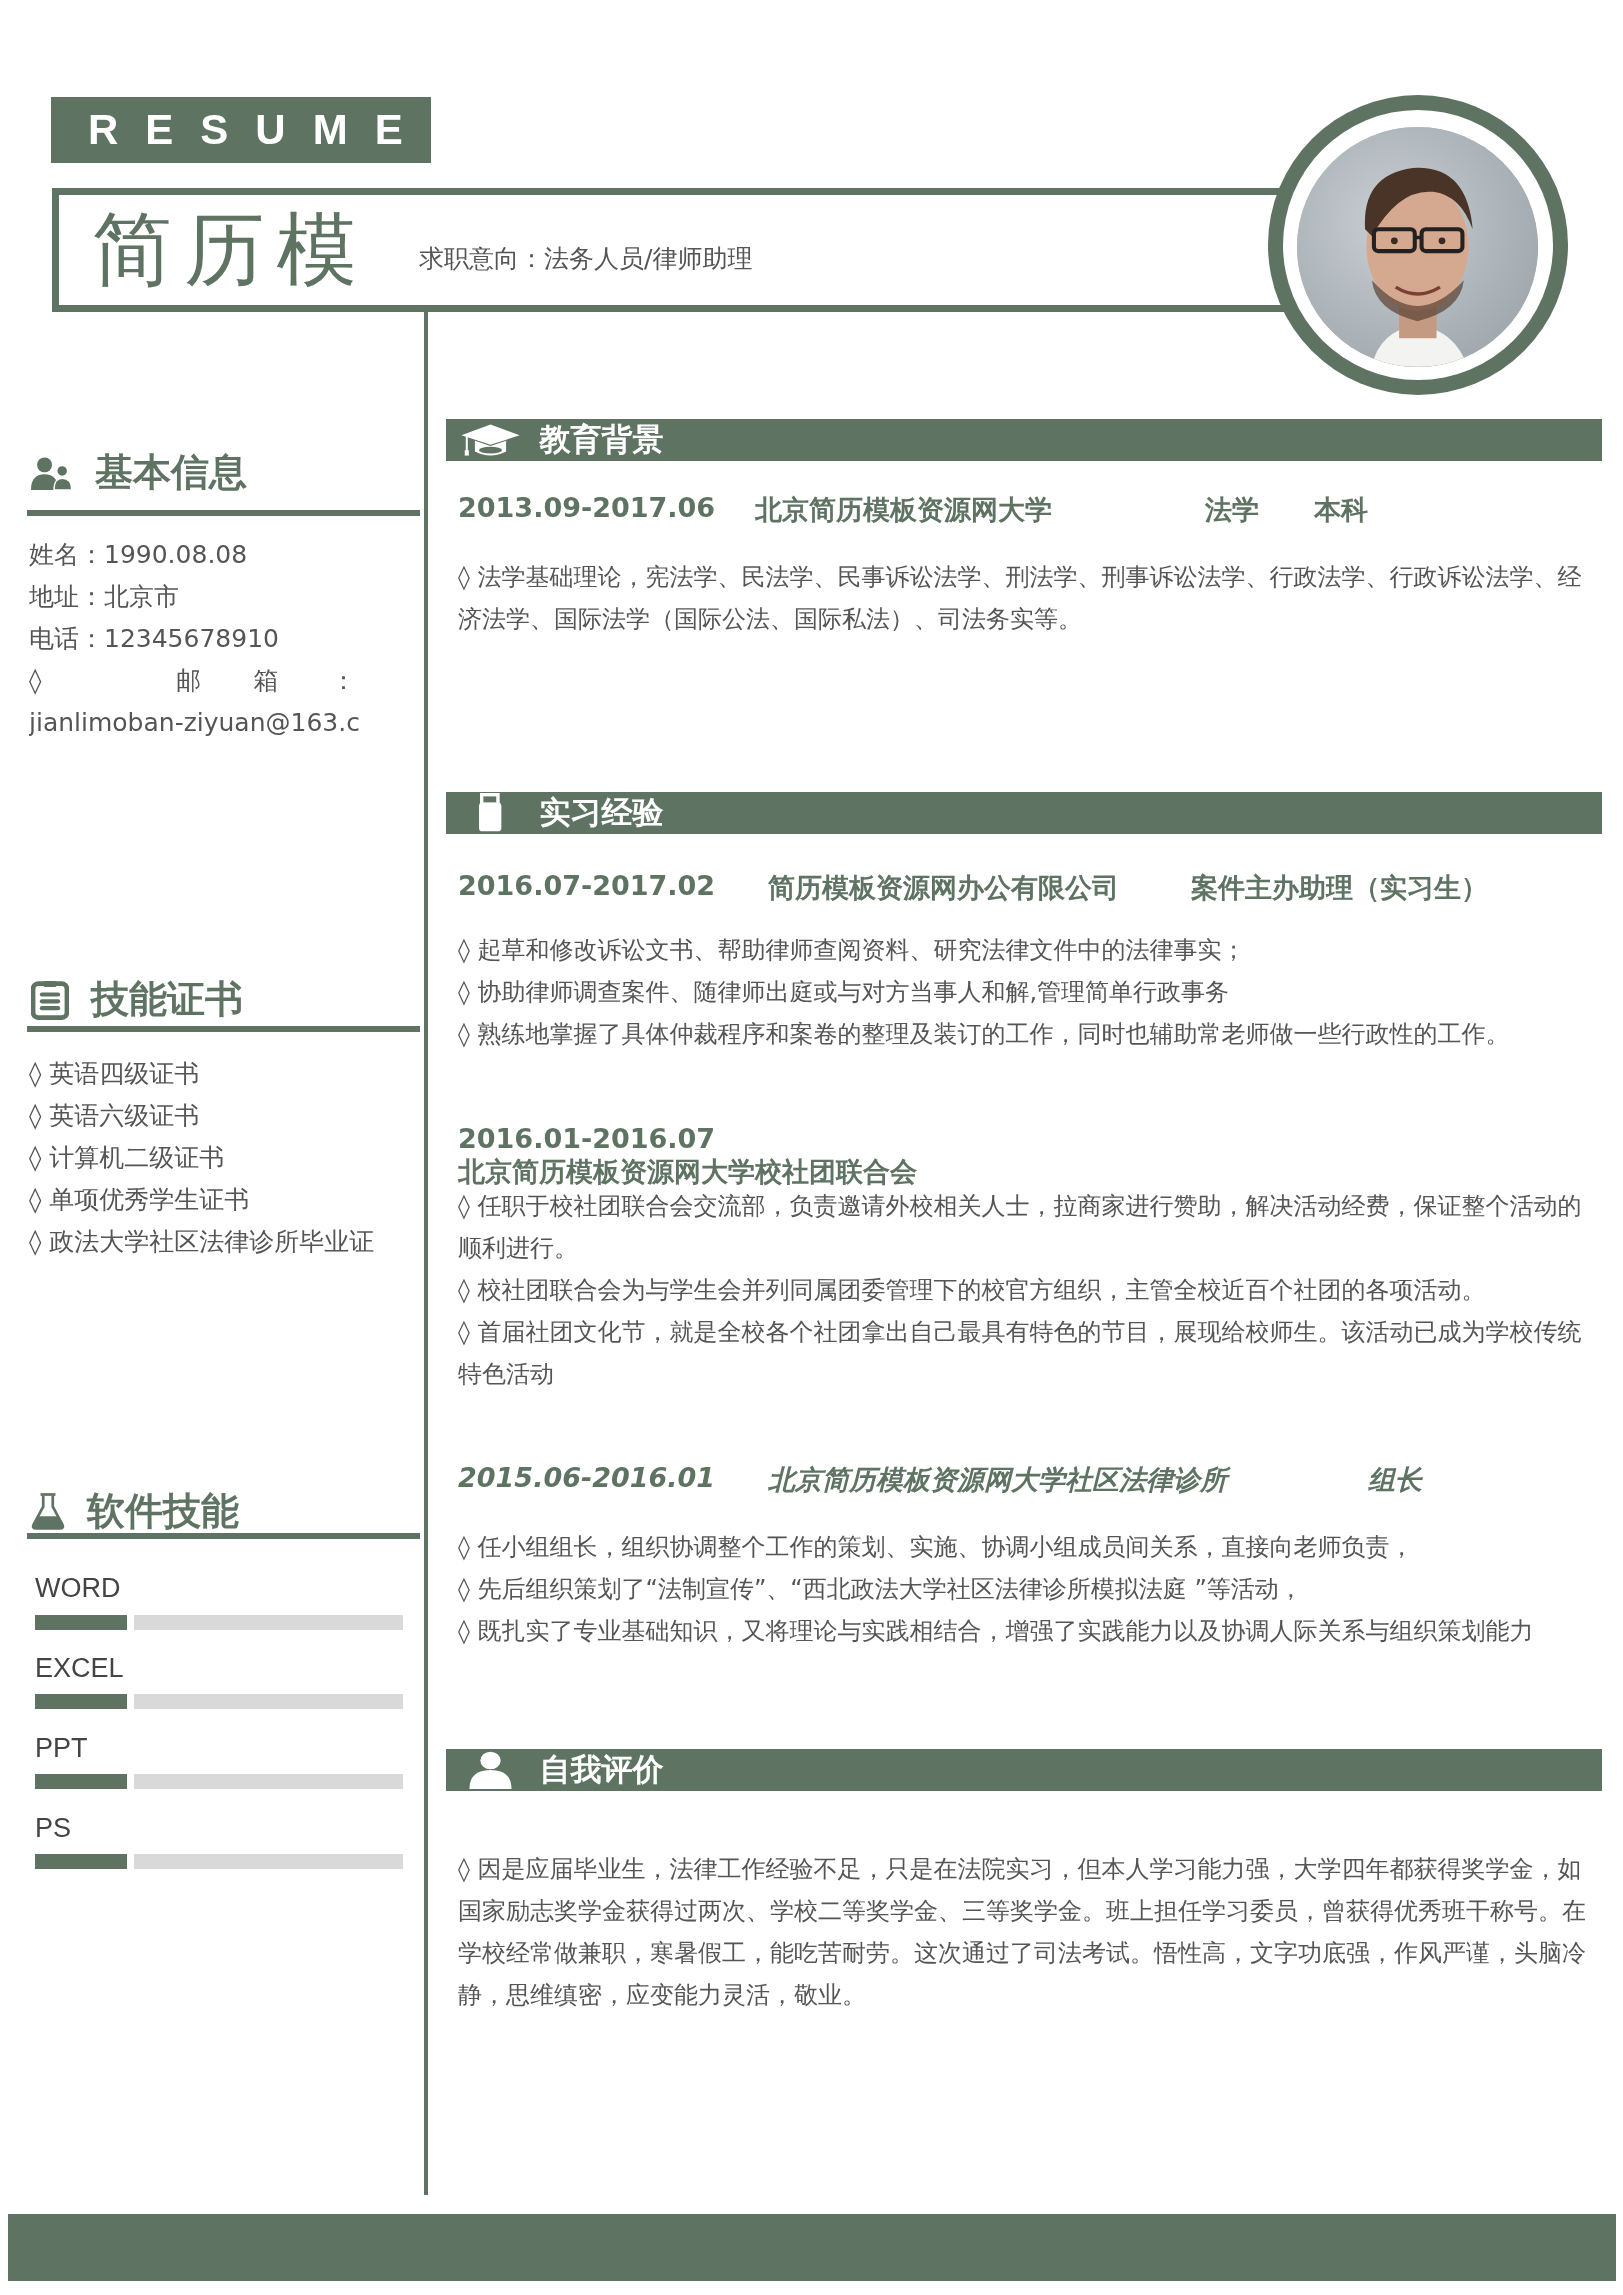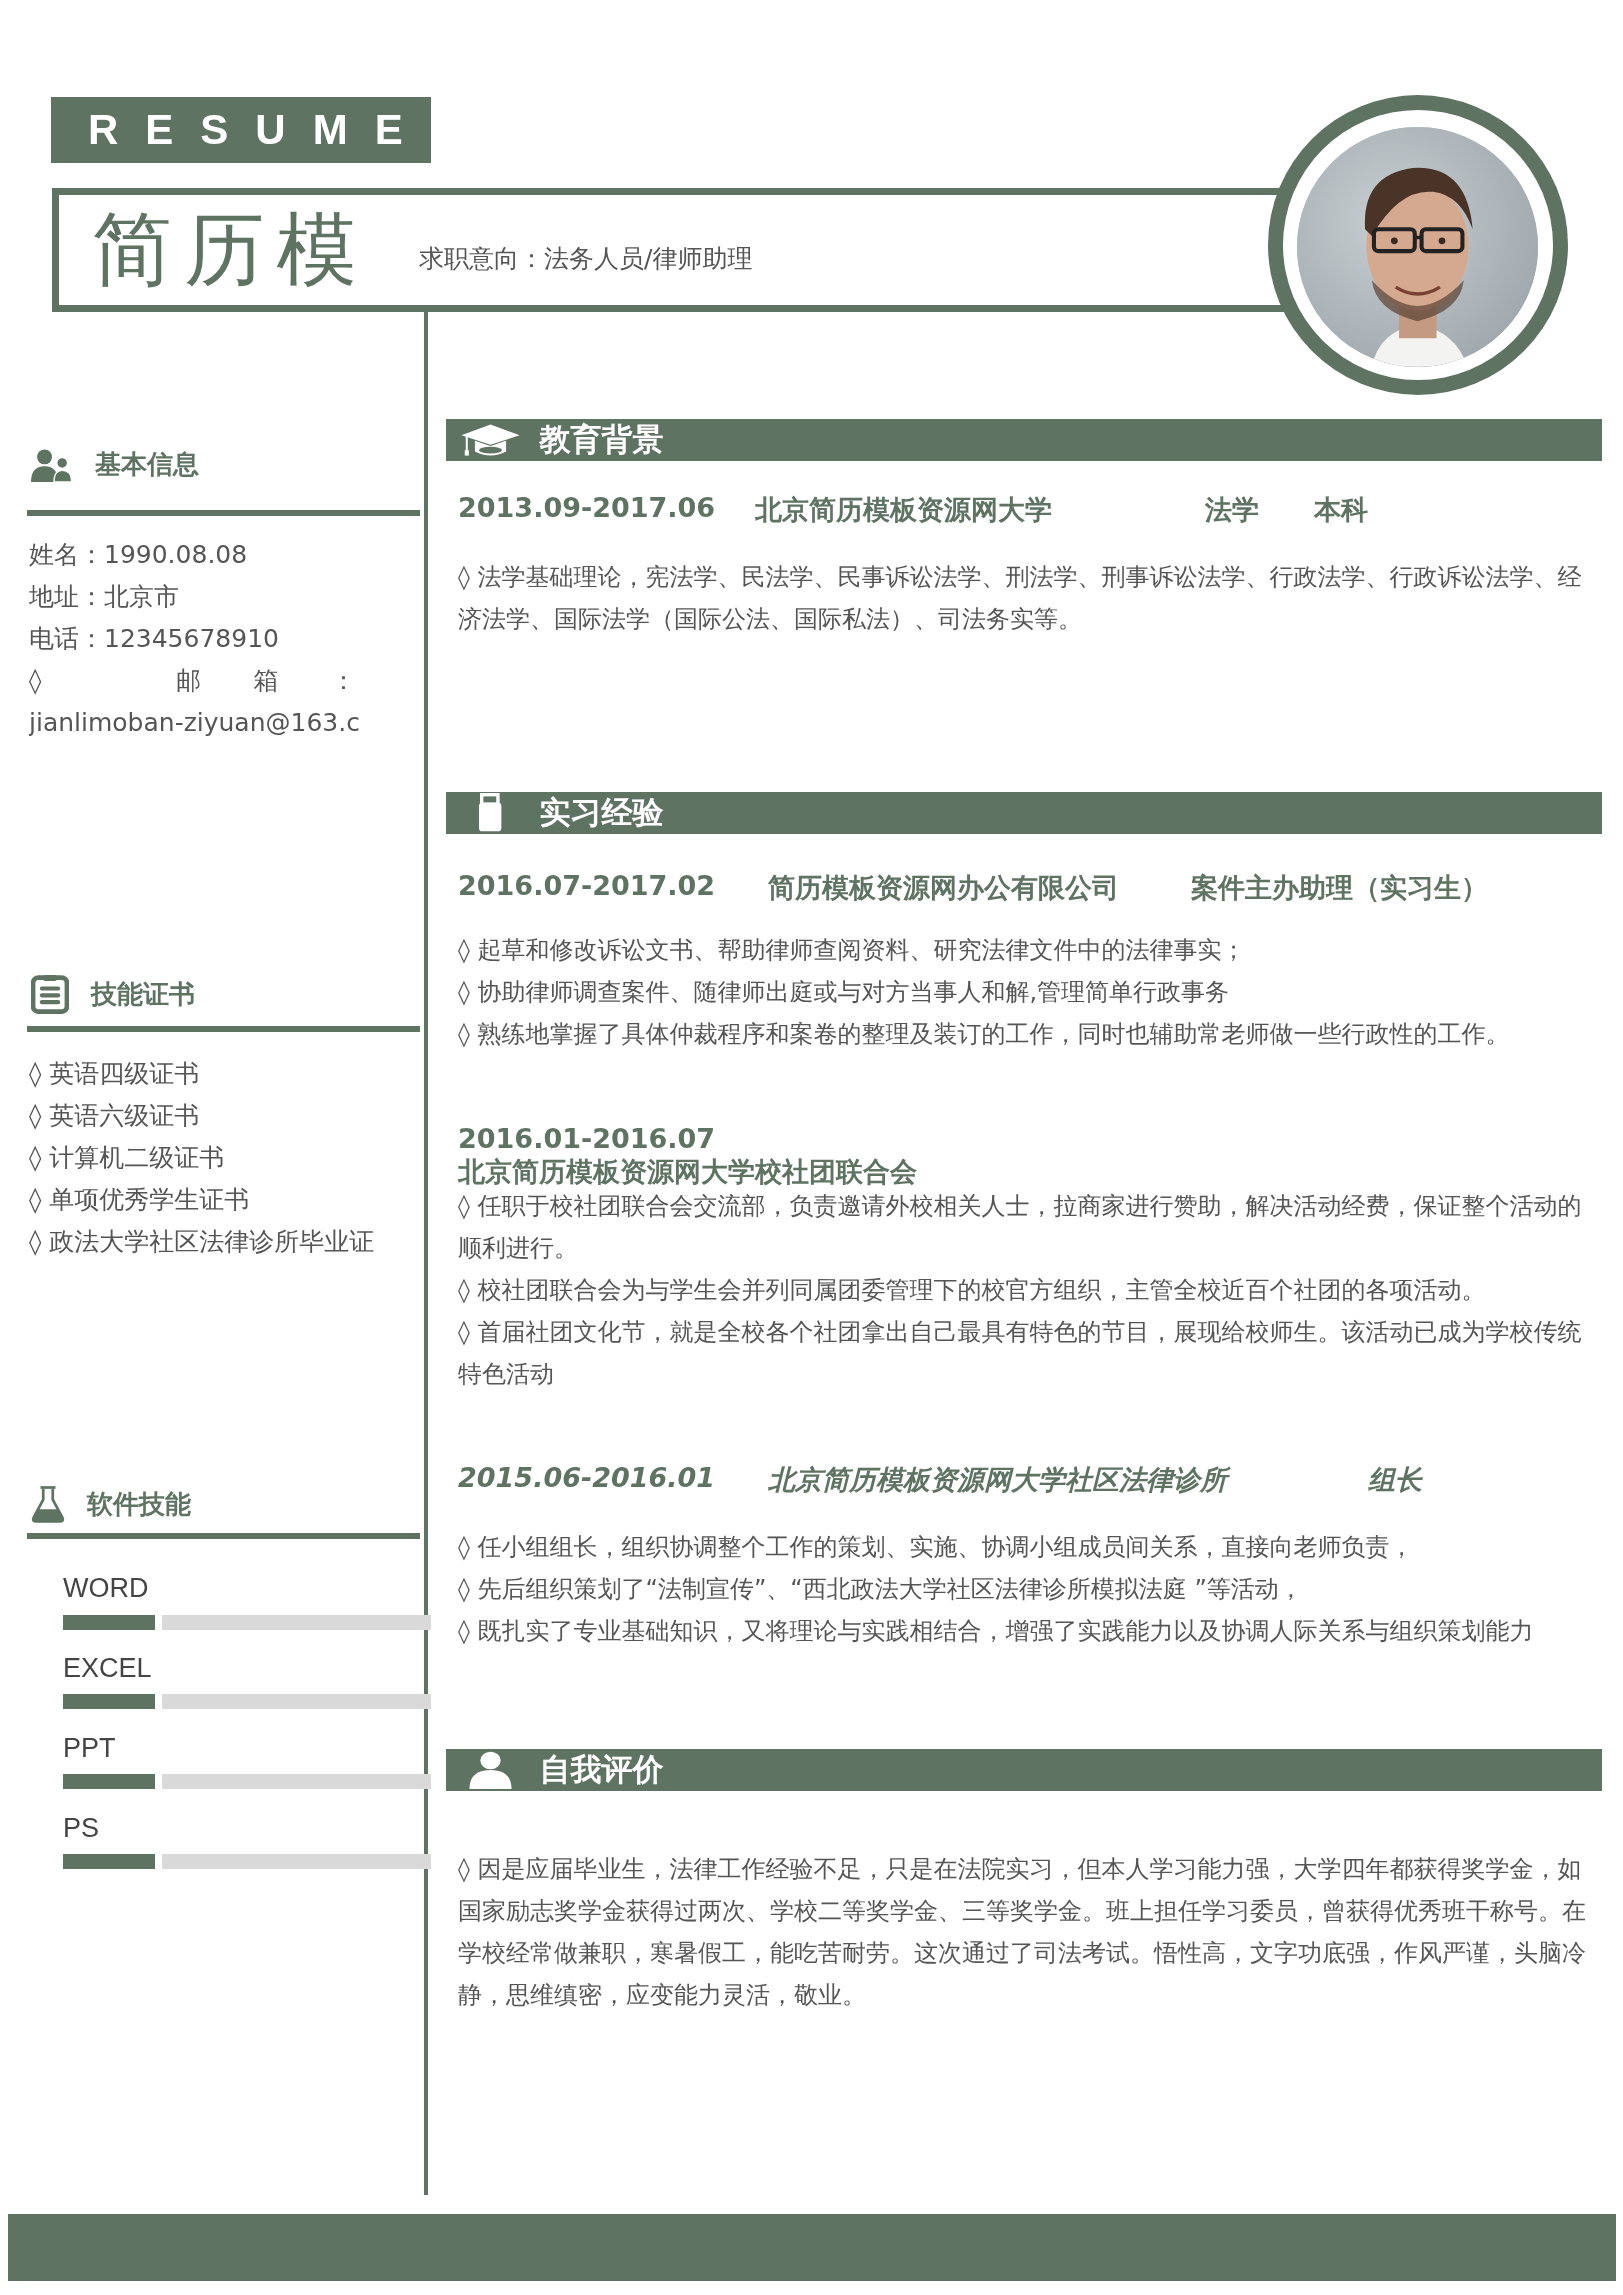--- a/index.html
+++ b/index.html
@@ -26,21 +26,21 @@
     background: var(--accent); }
   .photo-inner-white { left: 1283px; top: 110px; width: 270px; height: 270px; border-radius: 50%; background: #fff; }
   .photo { left: 1297px; top: 127px; width: 241px; height: 240px; border-radius: 50%; overflow: hidden;
     background: radial-gradient(circle at 45% 40%, #c6ccd0 0%, #b3babf 60%, #9aa2a7 100%); }
 
   
   .vdivider { left: 424px; top: 312px; width: 4.1px; height: 1883px; background: var(--accent); }
 
   
   .left-head { left: 31px; display: flex; align-items: center; gap: 22px; }
-  .left-head .label { font-size: 26px; font-weight: bold; color: var(--accent); }
+  .left-head .label { font-size: 38px; font-weight: bold; color: var(--accent); }
   .left-rule { left: 27px; width: 393px; height: 5.5px; background: var(--accent); }
 
   .info-list { left: 29px; width: 341px; font-size: 25px; line-height: 42px; color: var(--text); }
   .info-list .row { white-space: nowrap; }
   .email-row { display: flex; justify-content: space-between; width: 327px; }
   .email-val { word-break: break-all; width: 334px; line-height: 42px; height: 55px; overflow: hidden; }
 
   .cert-list { left: 29px; font-size: 25px; line-height: 42px; color: var(--text); }
 
   .skills { left: 35px; width: 368px; }
@@ -145,21 +145,21 @@
 <div class="abs left-head" style="top:1486px;">
   <svg width="34" height="37" viewBox="0 0 50 54">
     <rect x="14" y="0" width="22" height="4" fill="#5e7362"></rect>
     <path d="M18 4 L18 20 L4 46 Q1 52 8 52 L42 52 Q49 52 46 46 L32 20 L32 4" fill="none" stroke="#5e7362" stroke-width="4"></path>
     <path d="M11 34 L39 34 L46 46 Q49 52 42 52 L8 52 Q1 52 4 46 Z" fill="#5e7362"></path>
   </svg>
   <span class="label">软件技能</span>
 </div>
 <div class="abs left-rule" style="top:1533px;"></div>
 
-<div class="abs skills" style="top:1568px;margin-left:28px;">
+<div class="abs skills" style="top:1568px;">
   <div class="skill">
     <div class="skill-name">WORD</div>
     <div class="skill-bar">
         <div class="skill-fill"></div>
         <div class="skill-rest"></div>
       </div>
   </div>
   <div class="skill">
     <div class="skill-name">EXCEL</div>
     <div class="skill-bar">

